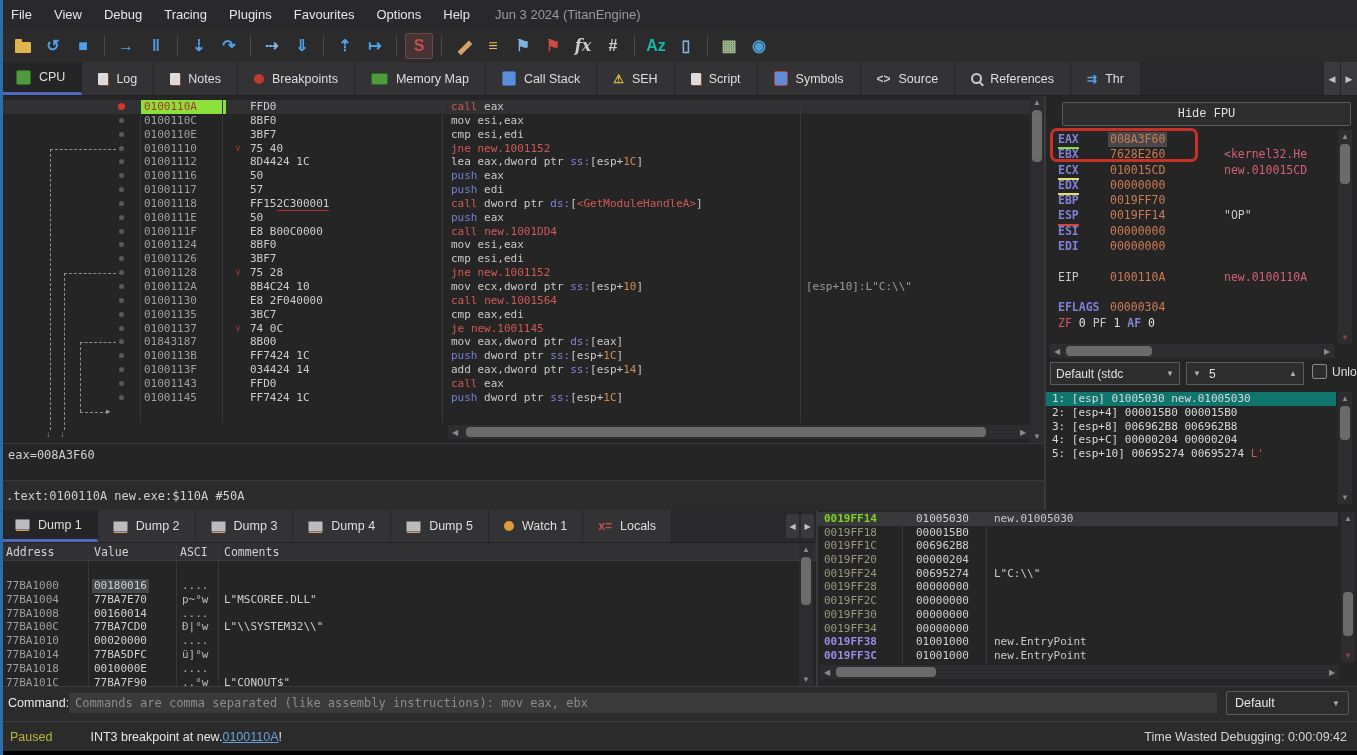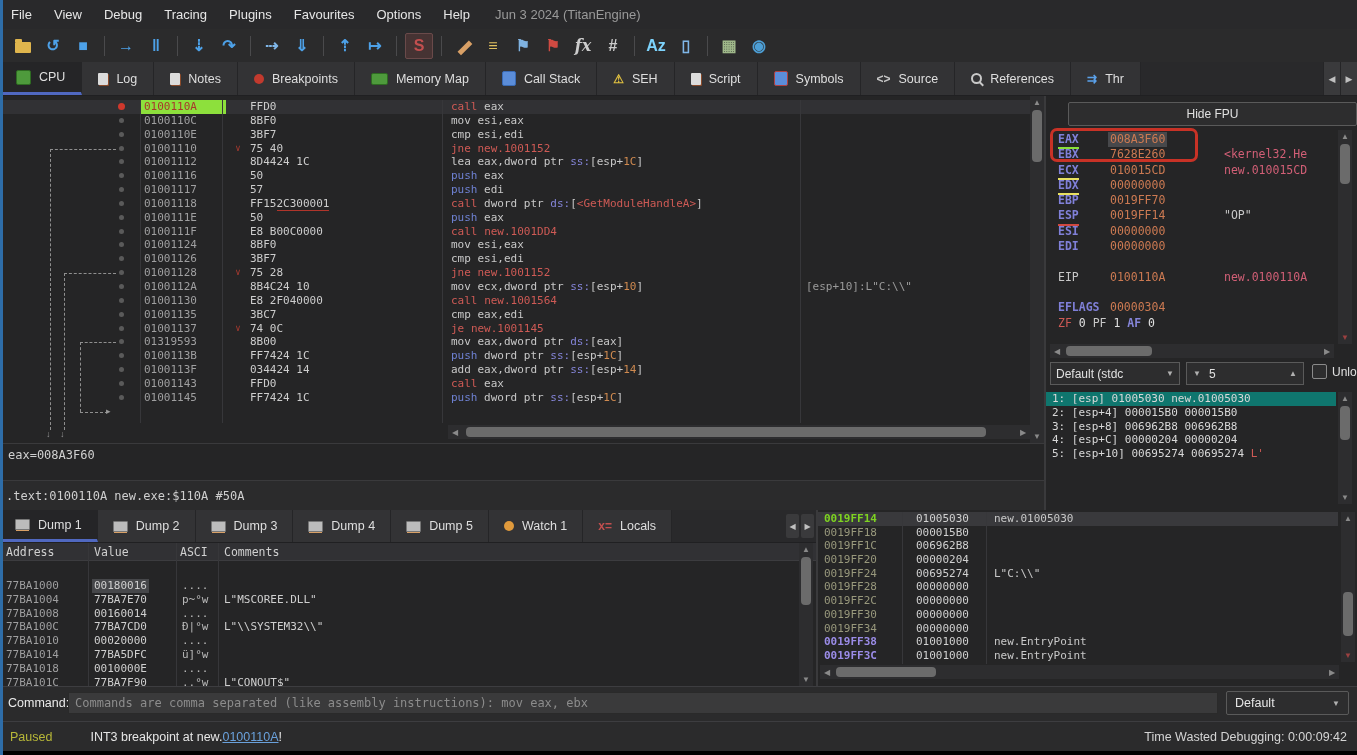--- a/index.html
+++ b/index.html
@@ -63,22 +63,22 @@
              font-size:10px;padding:0 4px;height:13px;line-height:13px;}
   #eip-line{position:absolute;left:42px;top:11px;width:62px;height:1px;background:#9a9a9a;}
   #eip-arrowhead{position:absolute;left:102px;top:6px;color:#9a9a9a;font-size:9px;}
   
   .sb{background:#2d2d2f;position:absolute;}
   .sb .ar{position:absolute;color:#8a8a8a;font-size:8px;width:100%;text-align:center;}
   .sb .ar.red{color:#9a4040;}
   .sb-thumb{position:absolute;background:#6b6b6b;border-radius:4px;}
   
   #regs{position:absolute;left:1044px;top:96px;width:313px;height:414px;background:#252526;border-left:2px solid #3a3a3c;box-sizing:border-box;overflow:hidden;}
-  #hide-fpu{position:absolute;left:22px;top:6px;width:287px;height:22px;border:1px solid #5a5a5a;background:#2d2d2e;
-            color:#e0e0e0;font-family:Liberation Sans, sans-serif;font-size:12px;display:flex;align-items:center;justify-content:center;border-radius:2px;}
+  #hide-fpu{position:absolute;left:16px;top:6px;width:287px;height:22px;border:1px solid #5a5a5a;background:#2d2d2e;
+            color:#e0e0e0;font-family:Liberation Mono, monospace;font-size:12px;display:flex;align-items:center;justify-content:center;border-radius:2px;}
   #reg-rows{position:absolute;left:0;top:36px;width:290px;}
   .rrow{height:15.3px;line-height:15.3px;font-family:"DejaVu Sans Mono",monospace;font-size:11.5px;position:relative;white-space:nowrap;}
   .r-name{position:absolute;left:12px;color:#8080d8;font-weight:bold;}
   .r-name.gray{color:#c8c8c8;font-weight:normal;}
   .r-val{position:absolute;left:64px;color:#cc7a52;}
   .r-val.vsel{background:#47484b;padding:0 2px;margin-left:-2px;}
   .r-cmt{position:absolute;left:178px;}
   .cc-pink{color:#d25f76;} .cc-gray{color:#c8c8c8;}
   .r-flags{position:absolute;left:12px;}
   #red-box{position:absolute;left:4px;top:32px;width:142px;height:28px;border:3px solid #c83226;border-radius:7px;z-index:5;}
@@ -221,21 +221,21 @@
         <span style="color: rgb(207, 74, 66);">⚑</span>
       </div>
       <div class="ticon ital">
         <span style="color: rgb(204, 204, 204);">fx</span>
       </div>
       <div class="ticon">
         <span style="color: rgb(204, 204, 204);">#</span>
       </div>
       <div class="tsep"></div>
       <div class="ticon">
-        <span style="color: #7dd3fc;">Az</span>
+        <span style="color: #14b8a6;">Az</span>
       </div>
       <div class="ticon">
         <span style="color: rgb(127, 182, 232);">▯</span>
       </div>
       <div class="tsep"></div>
       <div class="ticon">
         <span style="color: rgb(159, 184, 138);">▦</span>
       </div>
       <div class="ticon">
         <span style="color: rgb(77, 159, 214);">◉</span>
@@ -487,21 +487,21 @@
           <span class="d-bytes">
             <span class="d-jm">∨</span>
             <span>74 0C</span>
           </span>
           <span class="d-instr"><span class="mn-j">je</span> <span class="t-red">new.1001145</span></span>
         </div>
         <div class="drow">
           <div class="d-gut">
             <span class="d-dot"></span>
           </div>
-          <span class="d-addr">01319593</span>
+          <span class="d-addr">01843187</span>
           <span class="d-bytes">
             <span class="d-jm"></span>
             <span>8B00</span>
           </span>
           <span class="d-instr"><span class="mn-n">mov</span> eax,dword ptr <span class="t-purp">ds:</span>[eax]</span>
         </div>
         <div class="drow">
           <div class="d-gut">
             <span class="d-dot"></span>
           </div>

